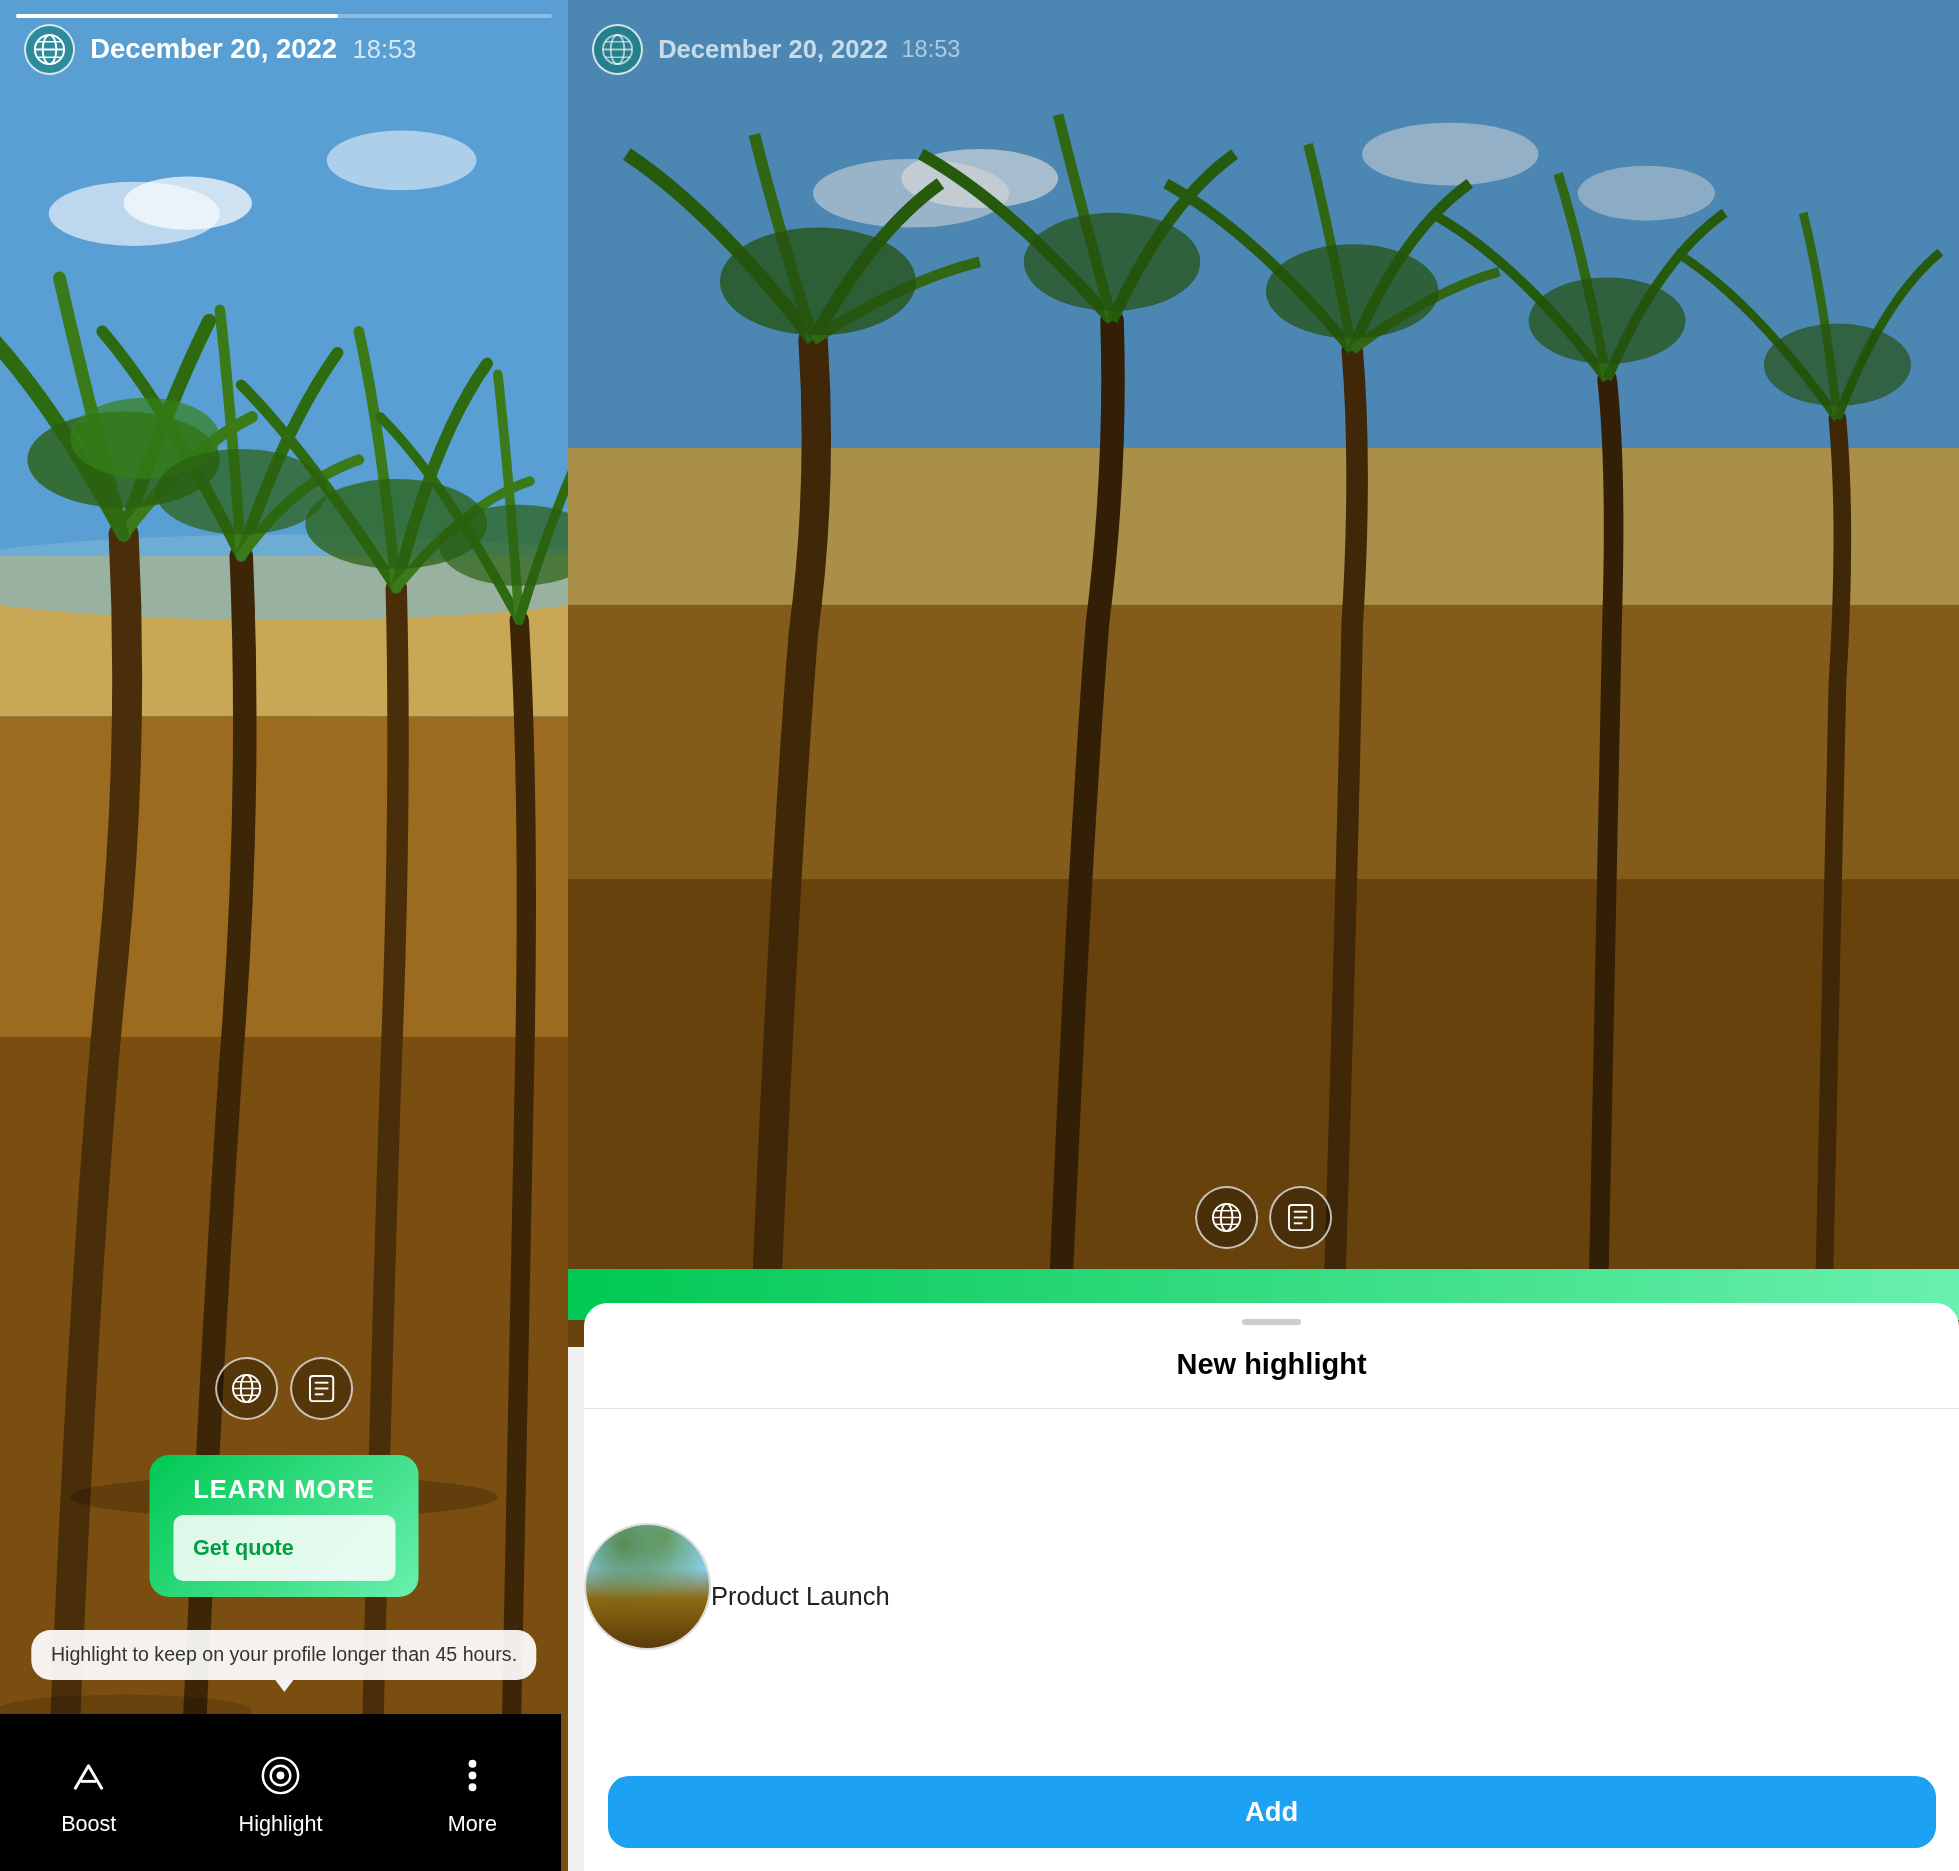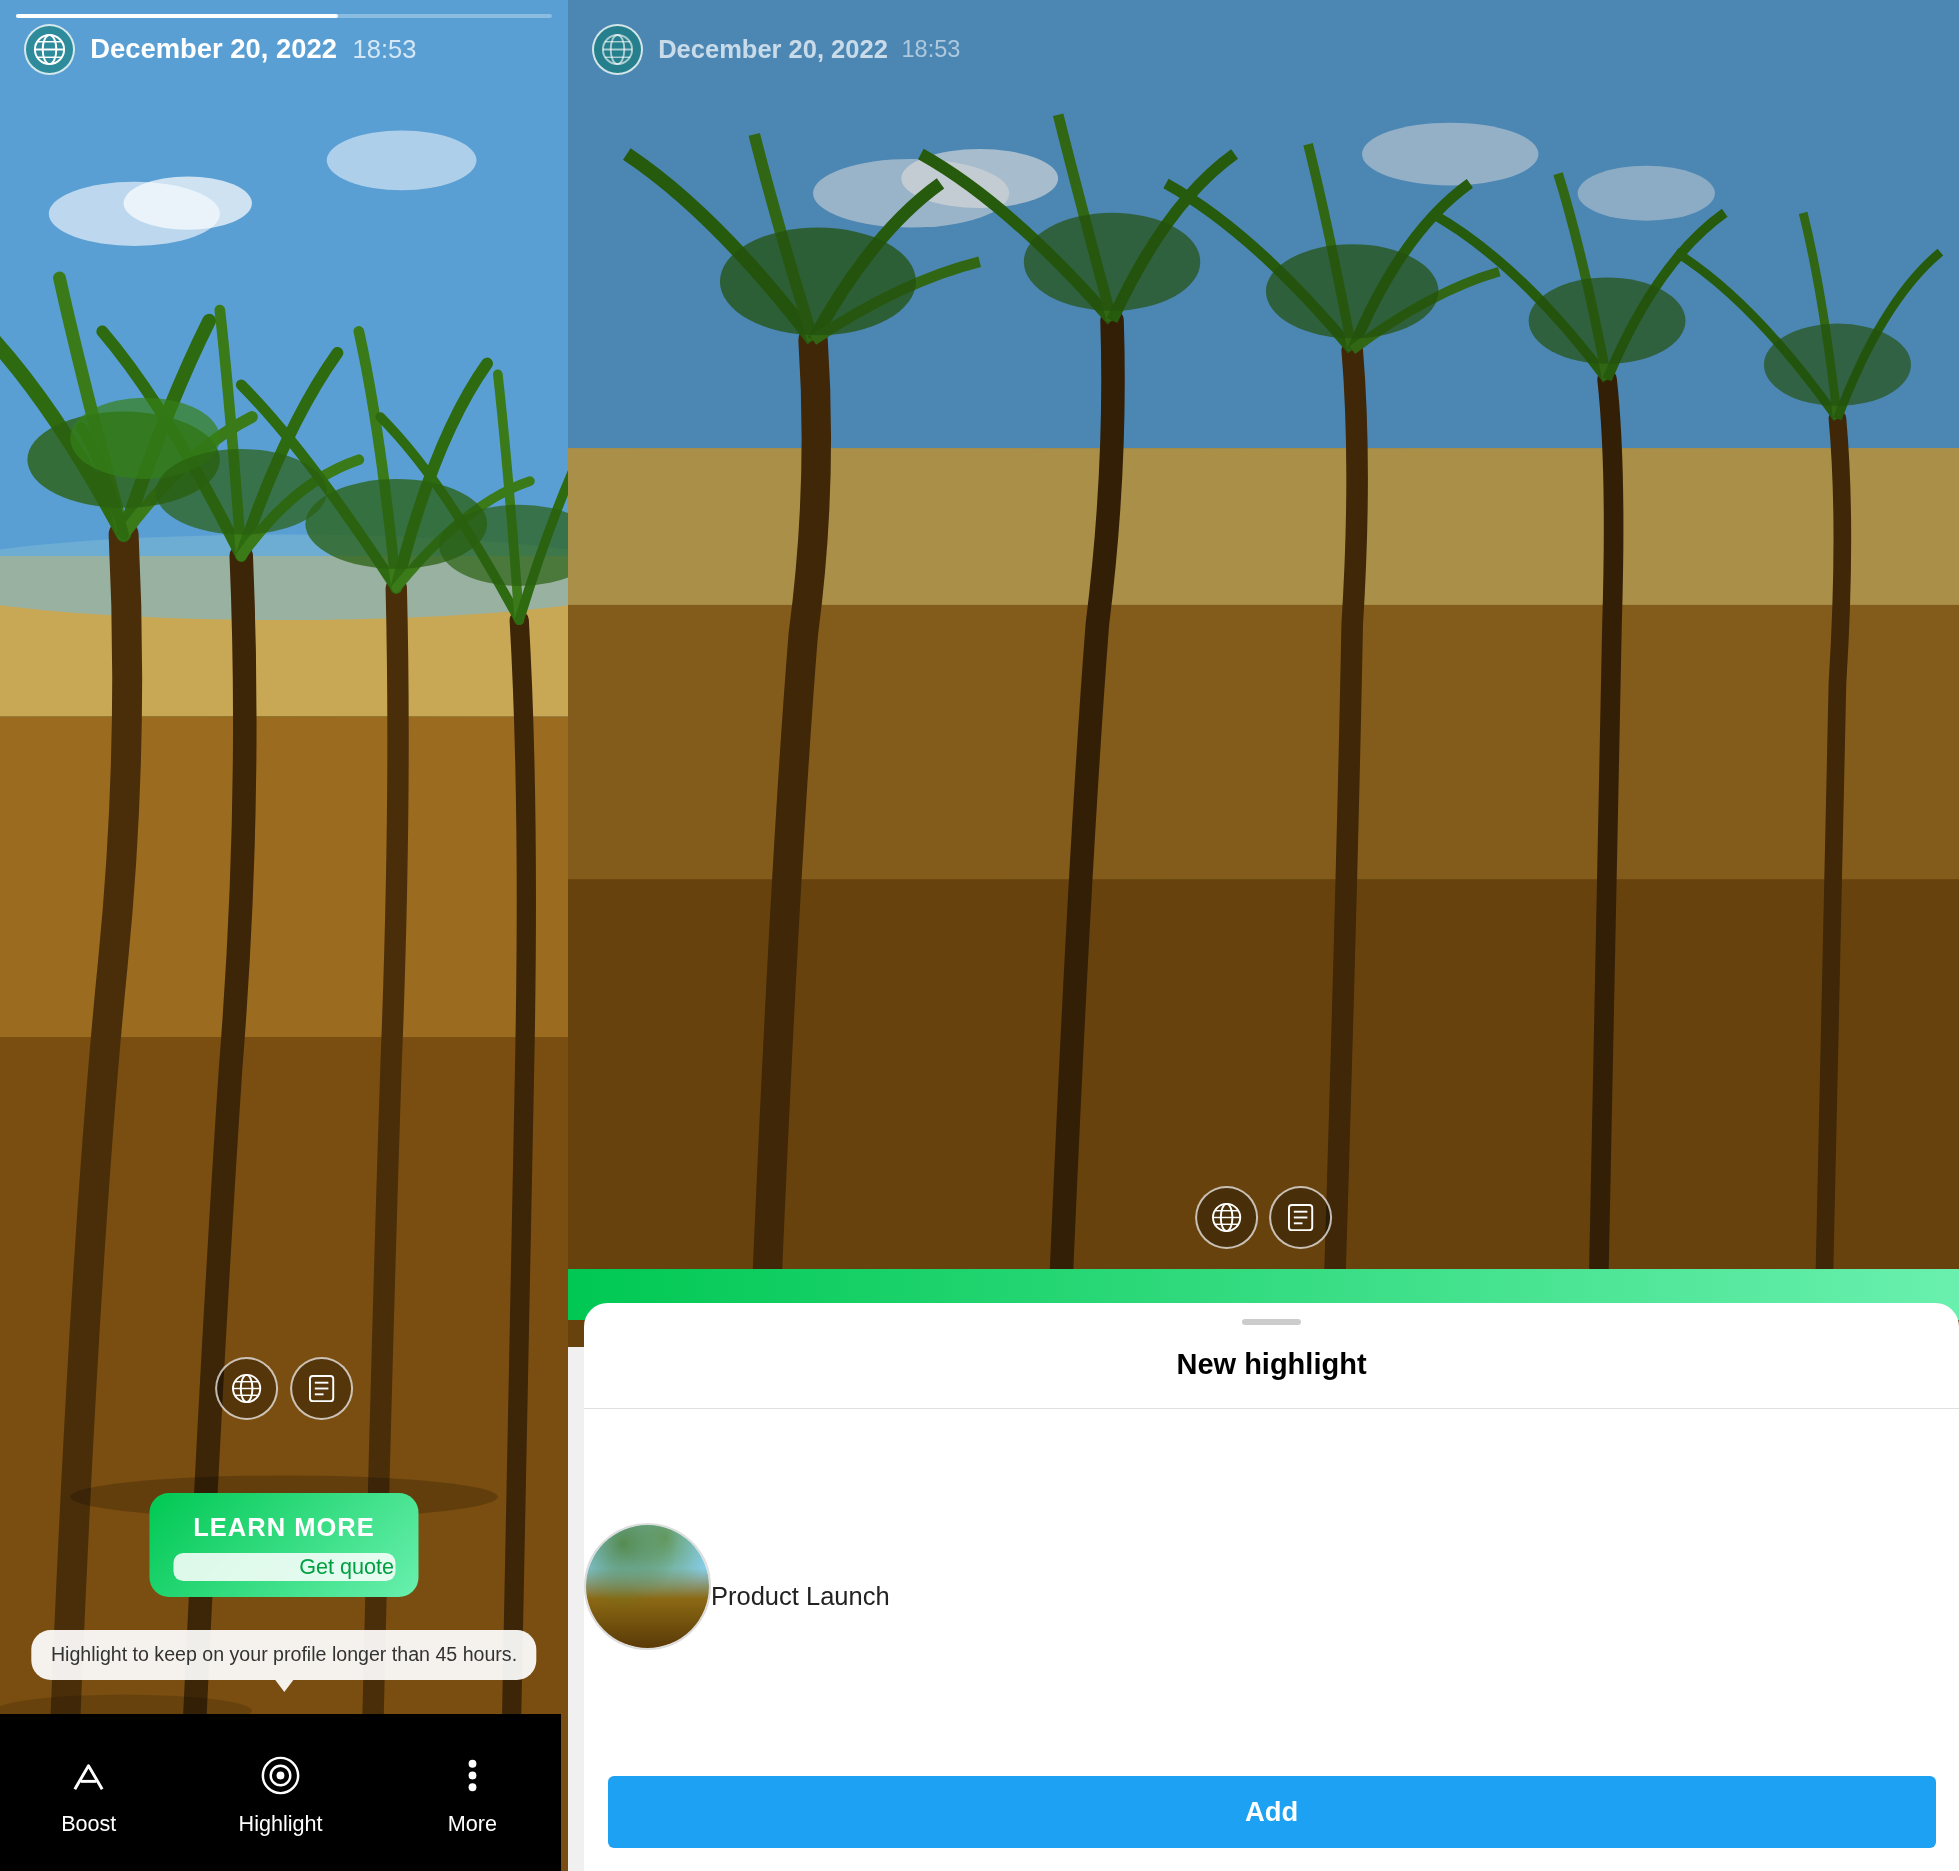--- a/index.html
+++ b/index.html
@@ -131,25 +131,25 @@
       font-size: 25.5px;
       font-weight: 800;
       text-align: center;
       letter-spacing: 1px;
       margin-bottom: 11.8px;
     }
 
     .learn-more-card .get-quote-btn {
       background: rgba(255,255,255,0.85);
       border-radius: 9.8px;
-      padding: 1px;
-      text-align: right;
+      padding: 20px;
+      text-align: left;
       color: #00a040;
       font-size: 21.6px;
-      font-weight: 400;
+      font-weight: 700;
       cursor: pointer;
     }
 
     
     .highlight-tooltip {
       position: absolute;
       bottom: 191px;
       left: 50%;
       transform: translateX(-50%);
       background: rgba(255,255,255,0.92);
@@ -339,21 +339,21 @@
       text-align: center;
     }
 
     .add-button {
       width: calc(100% - 47px);
       margin: 0 23.5px;
       background: #1da1f2;
       color: #fff;
       font-size: 27.4px;
       font-weight: 700;
-      border-radius: 6px;
+      border-radius: 21px;
       padding: 19.6px;
       text-align: center;
       cursor: pointer;
       flex-shrink: 0;
       margin-bottom: 23.5px;
     }
 
     
     .palm-svg {
       position: absolute;

